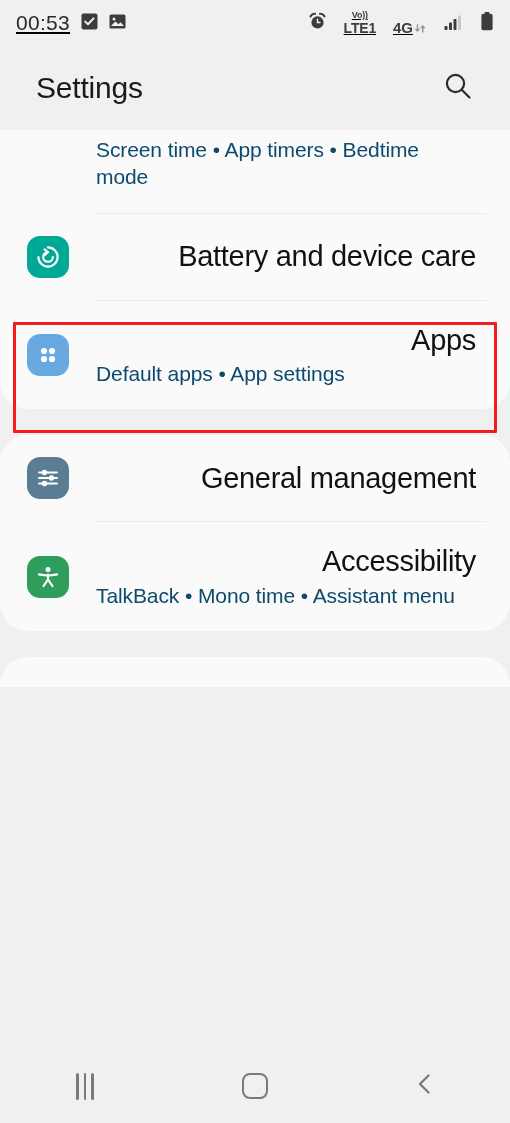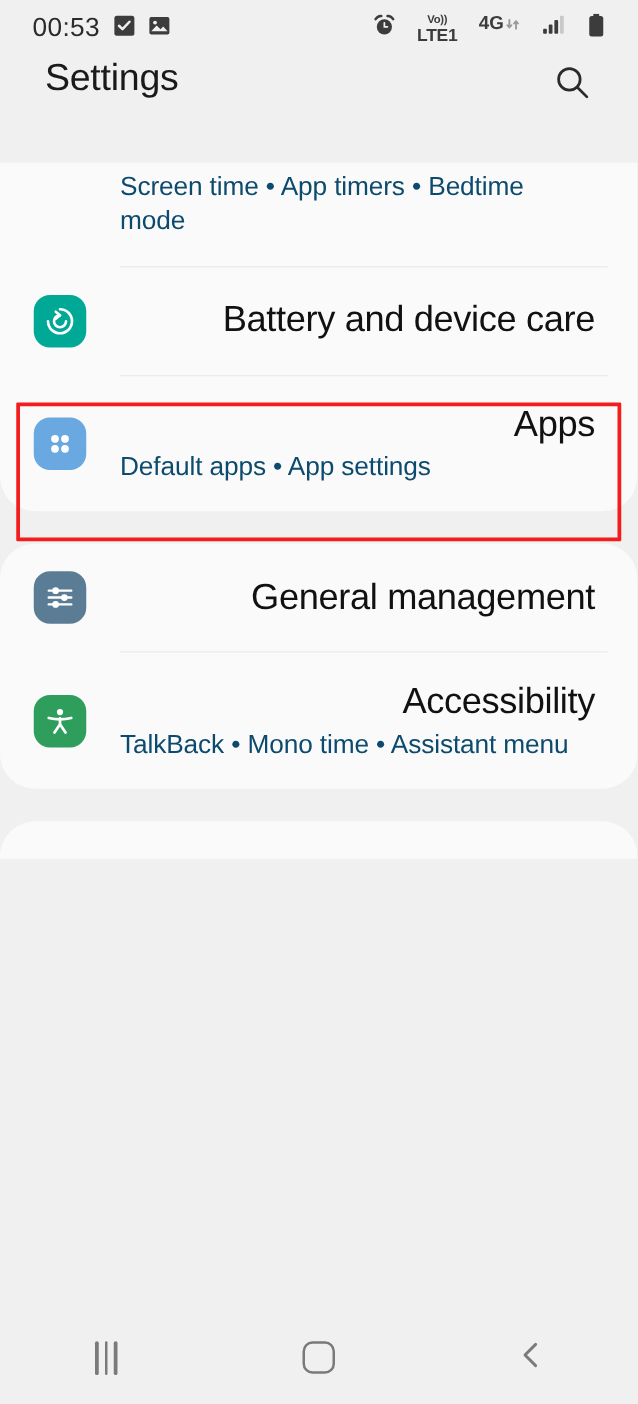--- a/index.html
+++ b/index.html
@@ -13,46 +13,47 @@
     position: relative;
     width: 510px; height: 1123px;
     background: #f0f0f0;
     display: flex; flex-direction: column;
   }
 
   
   .status-bar {
     height: 46px;
     display: flex; align-items: center;
-    padding: 0 26px;
+    padding: 0 16px;
     flex: 0 0 auto;
+    text-decoration: underline;
   }
   .status-left { display: flex; align-items: center; gap: 11px; }
   .status-time {
     font-size: 21px; color: #2b2b2b; letter-spacing: .3px;
     font-family: "Liberation Sans", sans-serif;
   }
   .status-right {
     margin-left: auto;
-    display: flex; align-items: flex-start; gap: 17px;
+    display: flex; align-items: flex-end; gap: 17px;
   }
   .sicon { display: block; }
   .volte {
     display: flex; flex-direction: column; align-items: center;
     line-height: 1; color: #3c3c3c;
   }
   .volte .l1 { font-size: 9px; font-weight: bold; letter-spacing: -.2px; }
   .volte .l2 { font-size: 14px; font-weight: bold; letter-spacing: -.2px; margin-top: 1px; }
   .netgrp { display: flex; align-items: flex-end; gap: 1px; }
   .netgrp .g4 { font-size: 15px; font-weight: bold; color: #3c3c3c; line-height: 1; }
 
   
   .header {
     height: 84px;
-    display: flex; 
+    display: flex; align-items: center;
     padding: 0 30px 0 36px;
     flex: 0 0 auto;
   }
   .header-title {
     font-size: 30px; color: #1a1a1a; letter-spacing: -.2px;
   }
   .search-btn {
     margin-left: auto;
     width: 44px; height: 44px;
     display: flex; align-items: center; justify-content: center;

